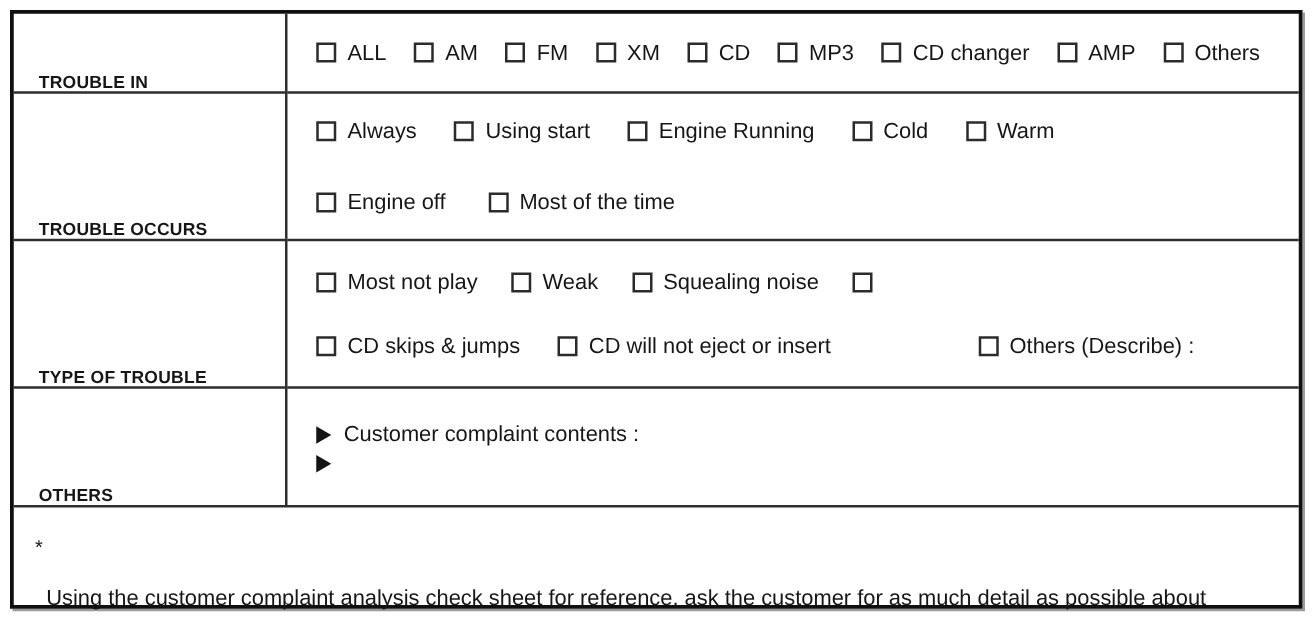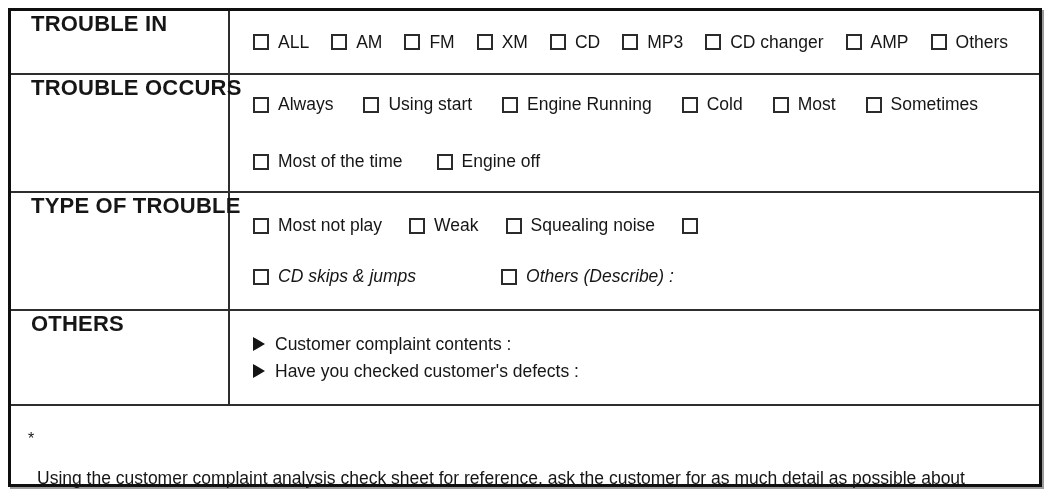--- a/index.html
+++ b/index.html
@@ -29,24 +29,24 @@
     grid-template-columns: 219px 1fr;
     grid-template-rows: 62px 118px 118px 95px 1fr;
     box-sizing: border-box;
   }
   .cell { box-sizing: border-box; }
   
   .sheet > .cell.has-top { border-top: 2px solid #2e2e2e; }
   .label-cell {
     border-right: 2px solid #2e2e2e;
     display: flex;
-    align-items: flex-start;
+    align-items: flex-end;
     padding-left: 20px;
     font-weight: bold;
-    font-size: 22px;
+    font-size: 14px;
     letter-spacing: 0.2px;
     white-space: nowrap;
   }
   .content-cell {
     display: flex;
     flex-direction: column;
     justify-content: center;
     padding-left: 23px;
     padding-right: 10px;
     font-size: 17.5px;
@@ -57,22 +57,22 @@
   .line {
     display: flex;
     align-items: center;
     flex-wrap: nowrap;
     white-space: nowrap;
   }
   .line-0-0 { column-gap: 22px; }
   .line-1-0 { column-gap: 30px; }
   .line-1-1 { column-gap: 34px; }
   .line-2-0 { column-gap: 27px; }
-  .line-2-1 { column-gap: 18px; font-style: italic; }
-  .line-2-1 .check-item:last-child { margin-left: 21px; padding-left: 46px; }
+  .line-2-1 { column-gap: 30px; }
+  .line-2-1 .check-item:last-child { margin-left: 42px; padding-left: 46px; }
   .check-item {
     display: inline-flex;
     align-items: center;
   }
   .checkbox {
     display: inline-block;
     width: 12px;
     height: 12px;
     border: 2px solid #2b2b2b;
     background: #ffffff;
@@ -182,35 +182,31 @@
           <span class="check-item">
             <span class="checkbox"></span>
             <span class="check-label">Engine Running</span>
           </span>
           <span class="check-item">
             <span class="checkbox"></span>
             <span class="check-label">Cold</span>
           </span>
           <span class="check-item">
             <span class="checkbox"></span>
-            <span class="check-label">Most</span>
-          </span>
-          <span class="check-item">
-            <span class="checkbox"></span>
-            <span class="check-label">Sometimes</span>
+            <span class="check-label">Warm</span>
           </span>
         </div>
         <div class="line line-1-1">
           <span class="check-item">
             <span class="checkbox"></span>
+            <span class="check-label">Engine off</span>
+          </span>
+          <span class="check-item">
+            <span class="checkbox"></span>
             <span class="check-label">Most of the time</span>
-          </span>
-          <span class="check-item">
-            <span class="checkbox"></span>
-            <span class="check-label">Engine off</span>
           </span>
         </div>
       </div>
       <div class="cell label-cell has-top">
         <span>TYPE OF TROUBLE</span>
       </div>
       <div class="cell content-cell row-2 has-top">
         <div class="line line-2-0">
           <span class="check-item">
             <span class="checkbox"></span>
@@ -225,38 +221,41 @@
             <span class="check-label">Squealing noise</span>
           </span>
           <span class="check-item">
             <span class="checkbox"></span>
           </span>
         </div>
         <div class="line line-2-1">
           <span class="check-item">
             <span class="checkbox"></span>
             <span class="check-label">CD skips &amp; jumps</span>
+          </span>
+          <span class="check-item">
+            <span class="checkbox"></span>
+            <span class="check-label">CD will not eject or insert</span>
           </span>
           <span class="check-item">
             <span class="checkbox"></span>
             <span class="check-label">Others (Describe) :</span>
           </span>
         </div>
       </div>
       <div class="cell label-cell has-top">
         <span>OTHERS</span>
       </div>
       <div class="cell content-cell row-3 has-top">
         <div class="arrow-line">
           <span class="triangle"></span>
           <span>Customer complaint contents :</span>
         </div>
         <div class="arrow-line">
           <span class="triangle"></span>
-          <span>Have you checked customer's defects :</span>
         </div>
       </div>
       <div class="cell footer-cell" id="footer-cell">
       <span class="footnote-marker">*</span>
       <span class="footnote-text">Using the customer complaint analysis check sheet for reference, ask the customer for as much detail as possible about the problem.</span>
     </div>
   </div>
 </div>
 
 </body></html>

